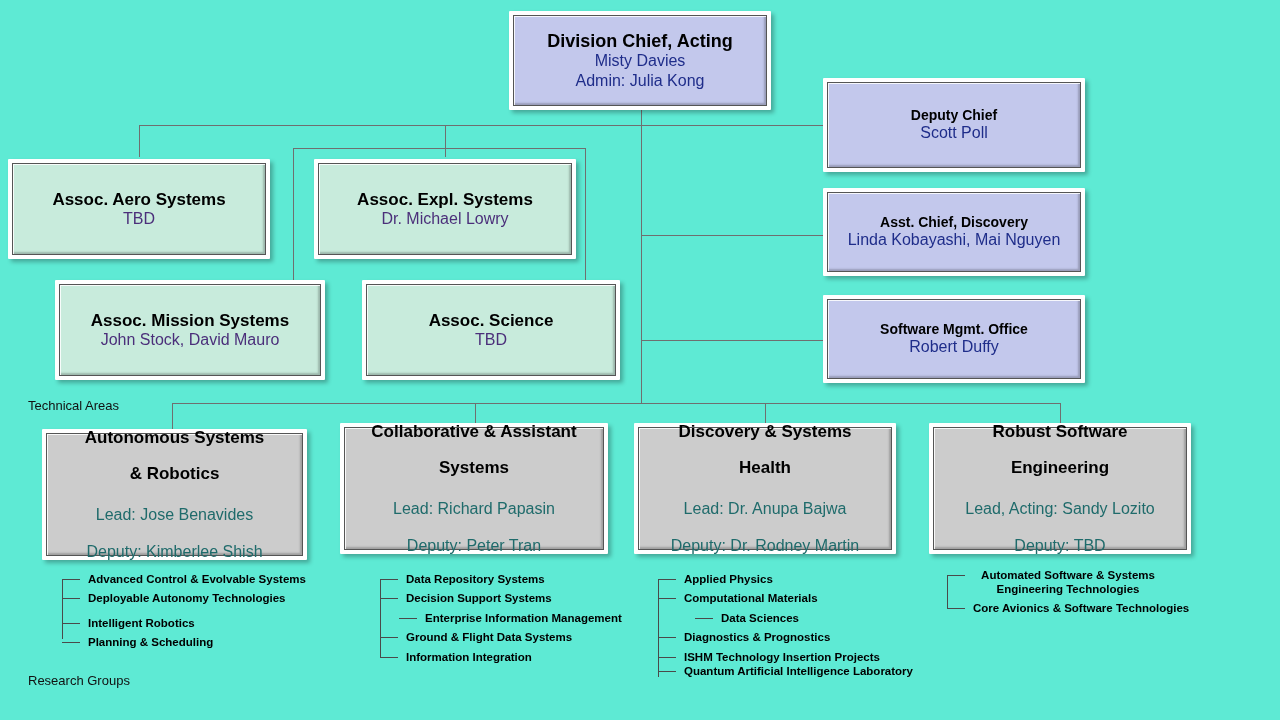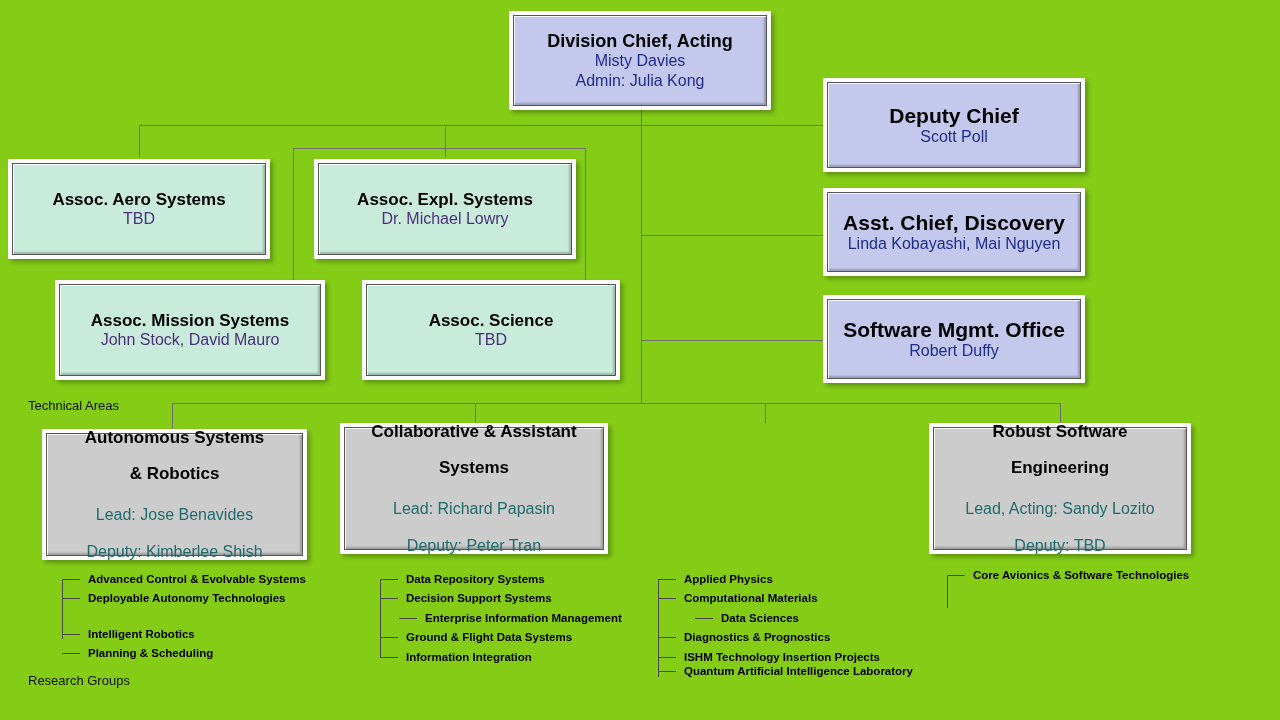--- a/index.html
+++ b/index.html
@@ -9,21 +9,21 @@
     background: #ffffff;
   }
   body {
     font-family: "Liberation Sans", sans-serif;
     -webkit-font-smoothing: antialiased;
   }
   #chart {
     position: relative;
     width: 1280px;
     height: 720px;
-    background: #84cc16;
+    background: #5eead4;
     overflow: hidden;
   }
 
   
   .line {
     position: absolute;
     background: #6f6f6f;
   }
   .line.h { height: 1px; }
   .line.v { width: 1px; }
@@ -56,21 +56,21 @@
     font-weight: bold;
     color: #000000;
     line-height: 1.12;
   }
   .box .sub {
     line-height: 1.2;
   }
 
   
   .box.blue > .inner { background: #c3c8ec; }
-  .box.blue .title { font-size: 21px; }
+  .box.blue .title { font-size: 14px; }
   .box.blue .sub { font-size: 16px; color: #1f2d8a; }
 
   
   .box.chief .title { font-size: 18px; }
   .box.chief .sub { font-size: 16px; color: #1f2d8a; }
 
   
   .box.green > .inner { background: #c8ebdc; }
   .box.green .title { font-size: 17px; }
   .box.green .sub { font-size: 16px; color: #4b2f7a; }
@@ -207,36 +207,44 @@
 
   <div class="box gray" style="left:340px; top:423px; width:268px; height:131px;">
     <div class="inner">
       <div class="title">Collaborative &amp; Assistant</div>
       <div class="title">Systems</div>
       <div class="sub first">Lead: Richard Papasin</div>
       <div class="sub">Deputy: Peter Tran</div>
     </div>
   </div>
 
+  <div class="box gray" style="left:634px; top:423px; width:262px; height:131px;">
+    <div class="inner">
+      <div class="title">Discovery &amp; Systems</div>
+      <div class="title">Health</div>
+      <div class="sub first">Lead: Dr. Anupa Bajwa</div>
+      <div class="sub">Deputy: Dr. Rodney Martin</div>
+    </div>
+  </div>
 
   <div class="box gray" style="left:929px; top:423px; width:262px; height:131px;">
     <div class="inner">
       <div class="title">Robust Software</div>
       <div class="title">Engineering</div>
       <div class="sub first">Lead, Acting: Sandy Lozito</div>
       <div class="sub">Deputy: TBD</div>
     </div>
   </div>
 
   <div class="rg" style="left: 62px; top: 572px; position: absolute;">
       <div class="rg-item" style="margin-bottom: 5px;">
         <span style="display: inline-block; width: 18px; flex: 0 0 18px; border-top: 1px solid rgb(74, 74, 74); margin-top: 7px; margin-right: 8px;"></span>
         <span class="label">Advanced Control &amp; Evolvable Systems</span>
       </div>
-      <div class="rg-item" style="margin-bottom: 21px;">
+      <div class="rg-item" style="margin-bottom: 10px;">
         <span style="display: inline-block; width: 18px; flex: 0 0 18px; border-top: 1px solid rgb(74, 74, 74); margin-top: 7px; margin-right: 8px;"></span>
         <span class="label">Deployable Autonomy Technologies</span>
       </div>
       <div class="rg-item" style="margin-bottom: 5px;">
         <span style="display: inline-block; width: 18px; flex: 0 0 18px; border-top: 1px solid rgb(74, 74, 74); margin-top: 7px; margin-right: 8px;"></span>
         <span class="label">Intelligent Robotics</span>
       </div>
       <div class="rg-item" style="margin-bottom: 5px;">
         <span style="display: inline-block; width: 18px; flex: 0 0 18px; border-top: 1px solid rgb(74, 74, 74); margin-top: 7px; margin-right: 8px;"></span>
         <span class="label">Planning &amp; Scheduling</span>
@@ -287,20 +295,24 @@
         <span style="display: inline-block; width: 18px; flex: 0 0 18px; border-top: 1px solid rgb(74, 74, 74); margin-top: 7px; margin-right: 8px;"></span>
         <span class="label">ISHM Technology Insertion Projects</span>
       </div>
       <div class="rg-item" style="margin-bottom: 15px;">
         <span style="display: inline-block; width: 18px; flex: 0 0 18px; border-top: 1px solid rgb(74, 74, 74); margin-top: 7px; margin-right: 8px;"></span>
         <span class="label">Quantum Artificial Intelligence Laboratory</span>
       </div>
       <div class="rg-tick" style="left: 0px; top: 7px; width: 1px; height: 98.25px;"></div>
     </div>
   <div class="rg" style="left: 947px; top: 568px; position: absolute;">
+      <div class="rg-item" style="margin-bottom: 4px;">
+        <span style="display: inline-block; width: 18px; flex: 0 0 18px; border-top: 1px solid rgb(74, 74, 74); margin-top: 7px; margin-right: 8px;"></span>
+        <span class="label" style="white-space: normal; max-width: 190px; display: inline-block;">Automated Software &amp; Systems Engineering Technologies</span>
+      </div>
       <div class="rg-item" style="margin-bottom: 8px;">
         <span style="display: inline-block; width: 18px; flex: 0 0 18px; border-top: 1px solid rgb(74, 74, 74); margin-top: 7px; margin-right: 8px;"></span>
         <span class="label">Core Avionics &amp; Software Technologies</span>
       </div>
       <div class="rg-tick" style="left: 0px; top: 7px; width: 1px; height: 33.125px;"></div>
     </div>
 
 </div>
 
 </body></html>

